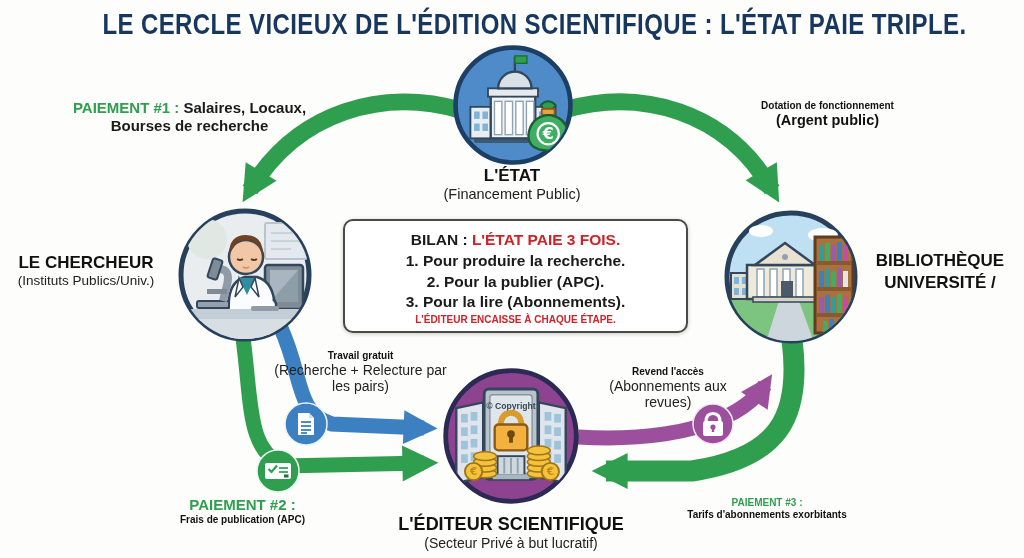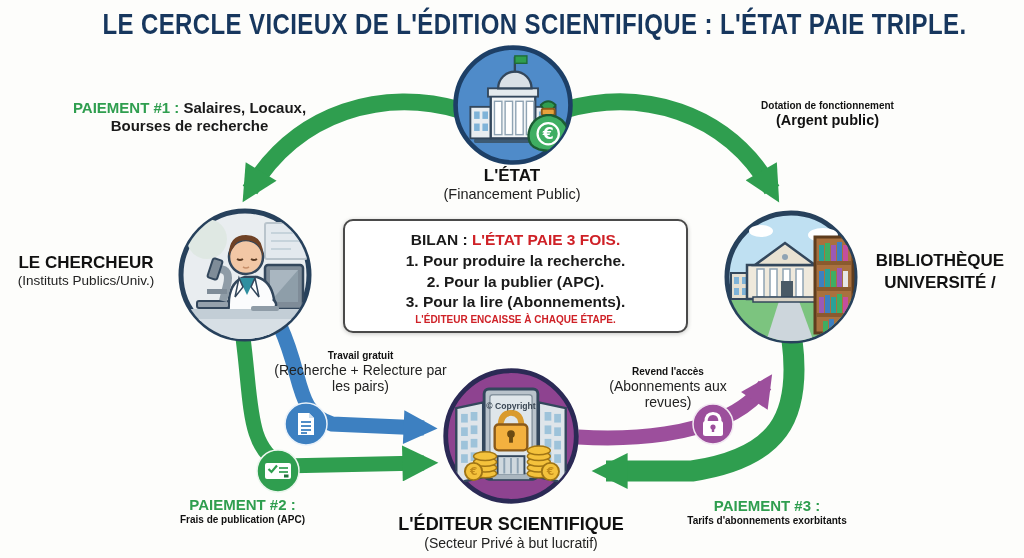--- a/index.html
+++ b/index.html
@@ -350,21 +350,21 @@
     <div class="flow-main">Revend l'accès</div>
     <div class="flow-sub">(Abonnements aux revues)</div>
   </div>
 
   <div class="lbl" id="lbl-paiement2">
     <div class="green-text" style="font-size:15px">PAIEMENT #2 :</div>
     <div class="flow-main">Frais de publication (APC)</div>
   </div>
 
   <div class="lbl" id="lbl-paiement3">
-    <div class="green-text" style="font-size:15px">PAIEMENT #3 :</div>
+    <div class="green-text" style="font-size:10px">PAIEMENT #3 :</div>
     <div class="flow-main">Tarifs d'abonnements exorbitants</div>
   </div>
 
   <div class="bilan">
     <div><span>BILAN : </span><span class="red">L'ÉTAT PAIE 3 FOIS.</span></div>
     <div>1. Pour produire la recherche.</div>
     <div>2. Pour la publier (APC).</div>
     <div>3. Pour la lire (Abonnements).</div>
     <div class="red" style="font-size:10px">L'ÉDITEUR ENCAISSE À CHAQUE ÉTAPE.</div>
   </div>

